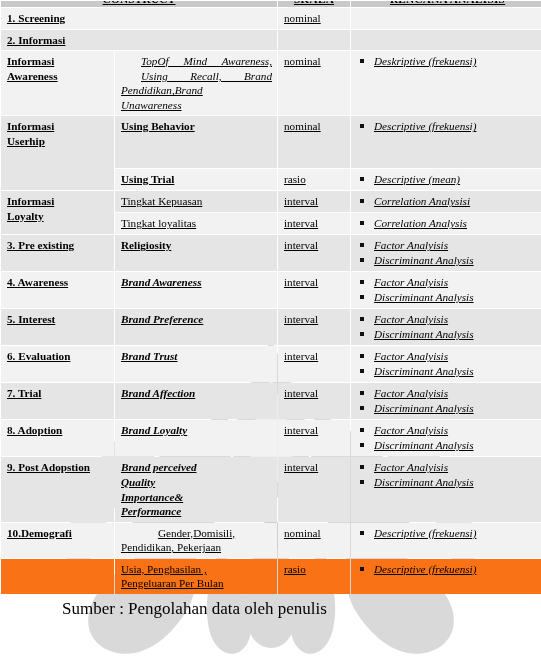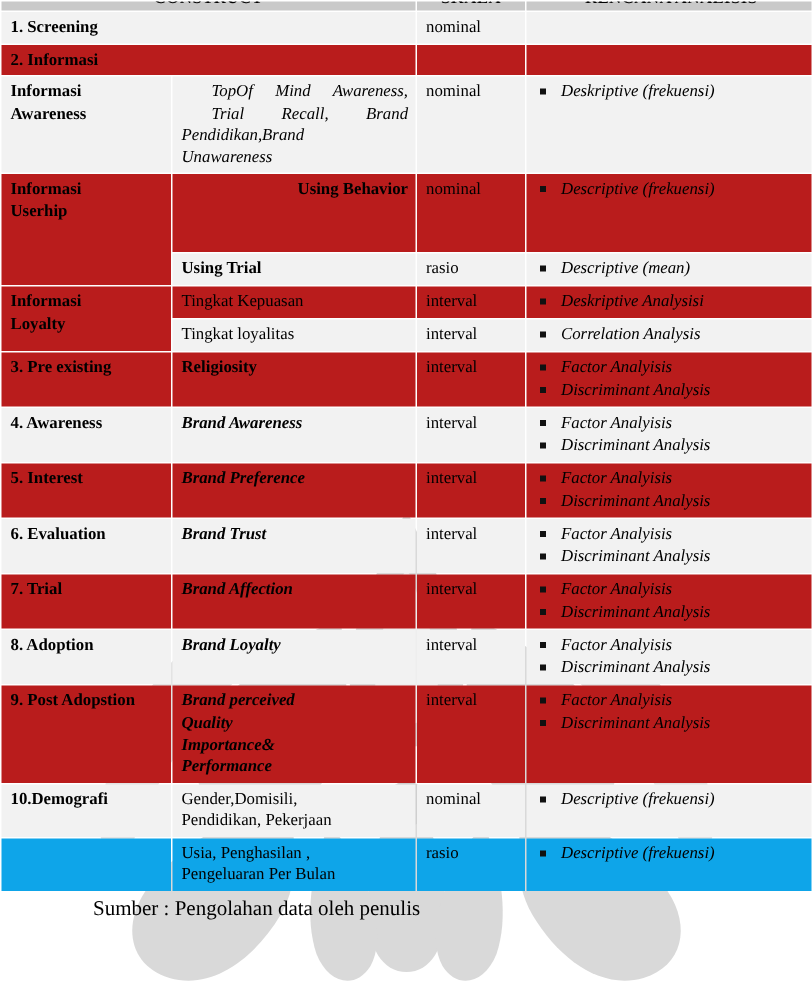--- a/index.html
+++ b/index.html
@@ -26,20 +26,21 @@
     pointer-events: none;
     opacity: 1;
   }
   #watermark svg { width: 100%; height: 100%; display: block; }
 
   
   #table-wrap {
     position: relative;
     z-index: 2;
     width: 511px;
+    text-decoration: underline;
   }
   table.matrix {
     width: 541px;
     border-collapse: separate;
     border-spacing: 1px 1px;
     table-layout: fixed;
     font-size: 11.2px;
   }
   table.matrix td {
     vertical-align: top;
@@ -48,23 +49,23 @@
     color: #000;
   }
 
   
   col.c1 { width: 113px; }
   col.c2 { width: 162px; }
   col.c3 { width: 72px; }
   col.c4 { width: 193px; }
 
   
-  .sh-dark  { background: #b91c1c; }
+  .sh-dark  { background: #e5e5e5; }
   .sh-light { background: #f2f2f2; }
-  .sh-mid   { background: #0ea5e9; }
+  .sh-mid   { background: #f97316; }
 
   
   tr.hdr td {
     background: #c9c9c9;
     font-weight: bold;
     text-align: center;
     letter-spacing: .3px;
     padding: 0;
     height: 6px;
     line-height: 11px;
@@ -93,29 +94,29 @@
     line-height: 1.34;
     white-space: nowrap;
   }
   ul.an li .bul {
     position: absolute;
     left: 3px; top: 5px;
     width: 4px; height: 4px;
     background: #111;
   }
 
-  .tall-a { height: 52px; text-align: right; }
+  .tall-a { height: 52px; }
   .tall-b { height: 60px; }
 
   
   #source {
     position: relative;
     z-index: 2;
     margin: 4px 0 0 62px;
-    font-size: 14px;
+    font-size: 17px;
     color: #000;
   }
 </style>
 </head>
 <body>
 
 <div id="watermark" aria-hidden="true">
   <svg viewBox="0 0 460 400" xmlns="http://www.w3.org/2000/svg">
     <g fill="#d9d9d9">
 
@@ -192,21 +193,21 @@
       <td class="sh-dark"></td>
     </tr>
 
     <tr>
       <td class="sh-light b tall-b">
         <div>Informasi</div>
         <div>Awareness</div>
       </td>
       <td class="sh-light i">
         <div class="justify">TopOf Mind Awareness,</div>
-        <div class="justify">Trial Recall, Brand</div>
+        <div class="justify">Using Recall, Brand</div>
         <div>Pendidikan,Brand</div>
         <div>Unawareness</div>
       </td>
       <td class="sh-light reg">nominal</td>
       <td class="sh-light">
         <ul class="an">
           <li><span class="bul"></span><span>Deskriptive (frekuensi)</span></li>
         </ul>
       </td>
     </tr>
@@ -237,21 +238,21 @@
 
     <tr>
       <td rowspan="2" class="sh-dark b">
         <div>Informasi</div>
         <div>Loyalty</div>
       </td>
       <td class="sh-dark reg">Tingkat Kepuasan</td>
       <td class="sh-dark reg">interval</td>
       <td class="sh-dark">
         <ul class="an">
-          <li><span class="bul"></span><span>Deskriptive Analysisi</span></li>
+          <li><span class="bul"></span><span>Correlation Analysisi</span></li>
         </ul>
       </td>
     </tr>
 
     <tr>
       <td class="sh-light reg">Tingkat loyalitas</td>
       <td class="sh-light reg">interval</td>
       <td class="sh-light">
         <ul class="an">
           <li><span class="bul"></span><span>Correlation Analysis</span></li>
@@ -344,21 +345,21 @@
         <ul class="an">
           <li><span class="bul"></span><span>Factor Analyisis</span></li>
           <li><span class="bul"></span><span>Discriminant Analysis</span></li>
         </ul>
       </td>
     </tr>
 
     <tr>
       <td class="sh-light b">10.Demografi</td>
       <td class="sh-light reg">
-        <div style="display:flex;justify-content:flex-start;">
+        <div style="display:flex;justify-content:center;">
           <span>Gender,</span>
           <span>Domisili,</span>
         </div>
         <div>Pendidikan, Pekerjaan</div>
       </td>
       <td class="sh-light reg">nominal</td>
       <td class="sh-light">
         <ul class="an">
           <li><span class="bul"></span><span>Descriptive (frekuensi)</span></li>
         </ul>

